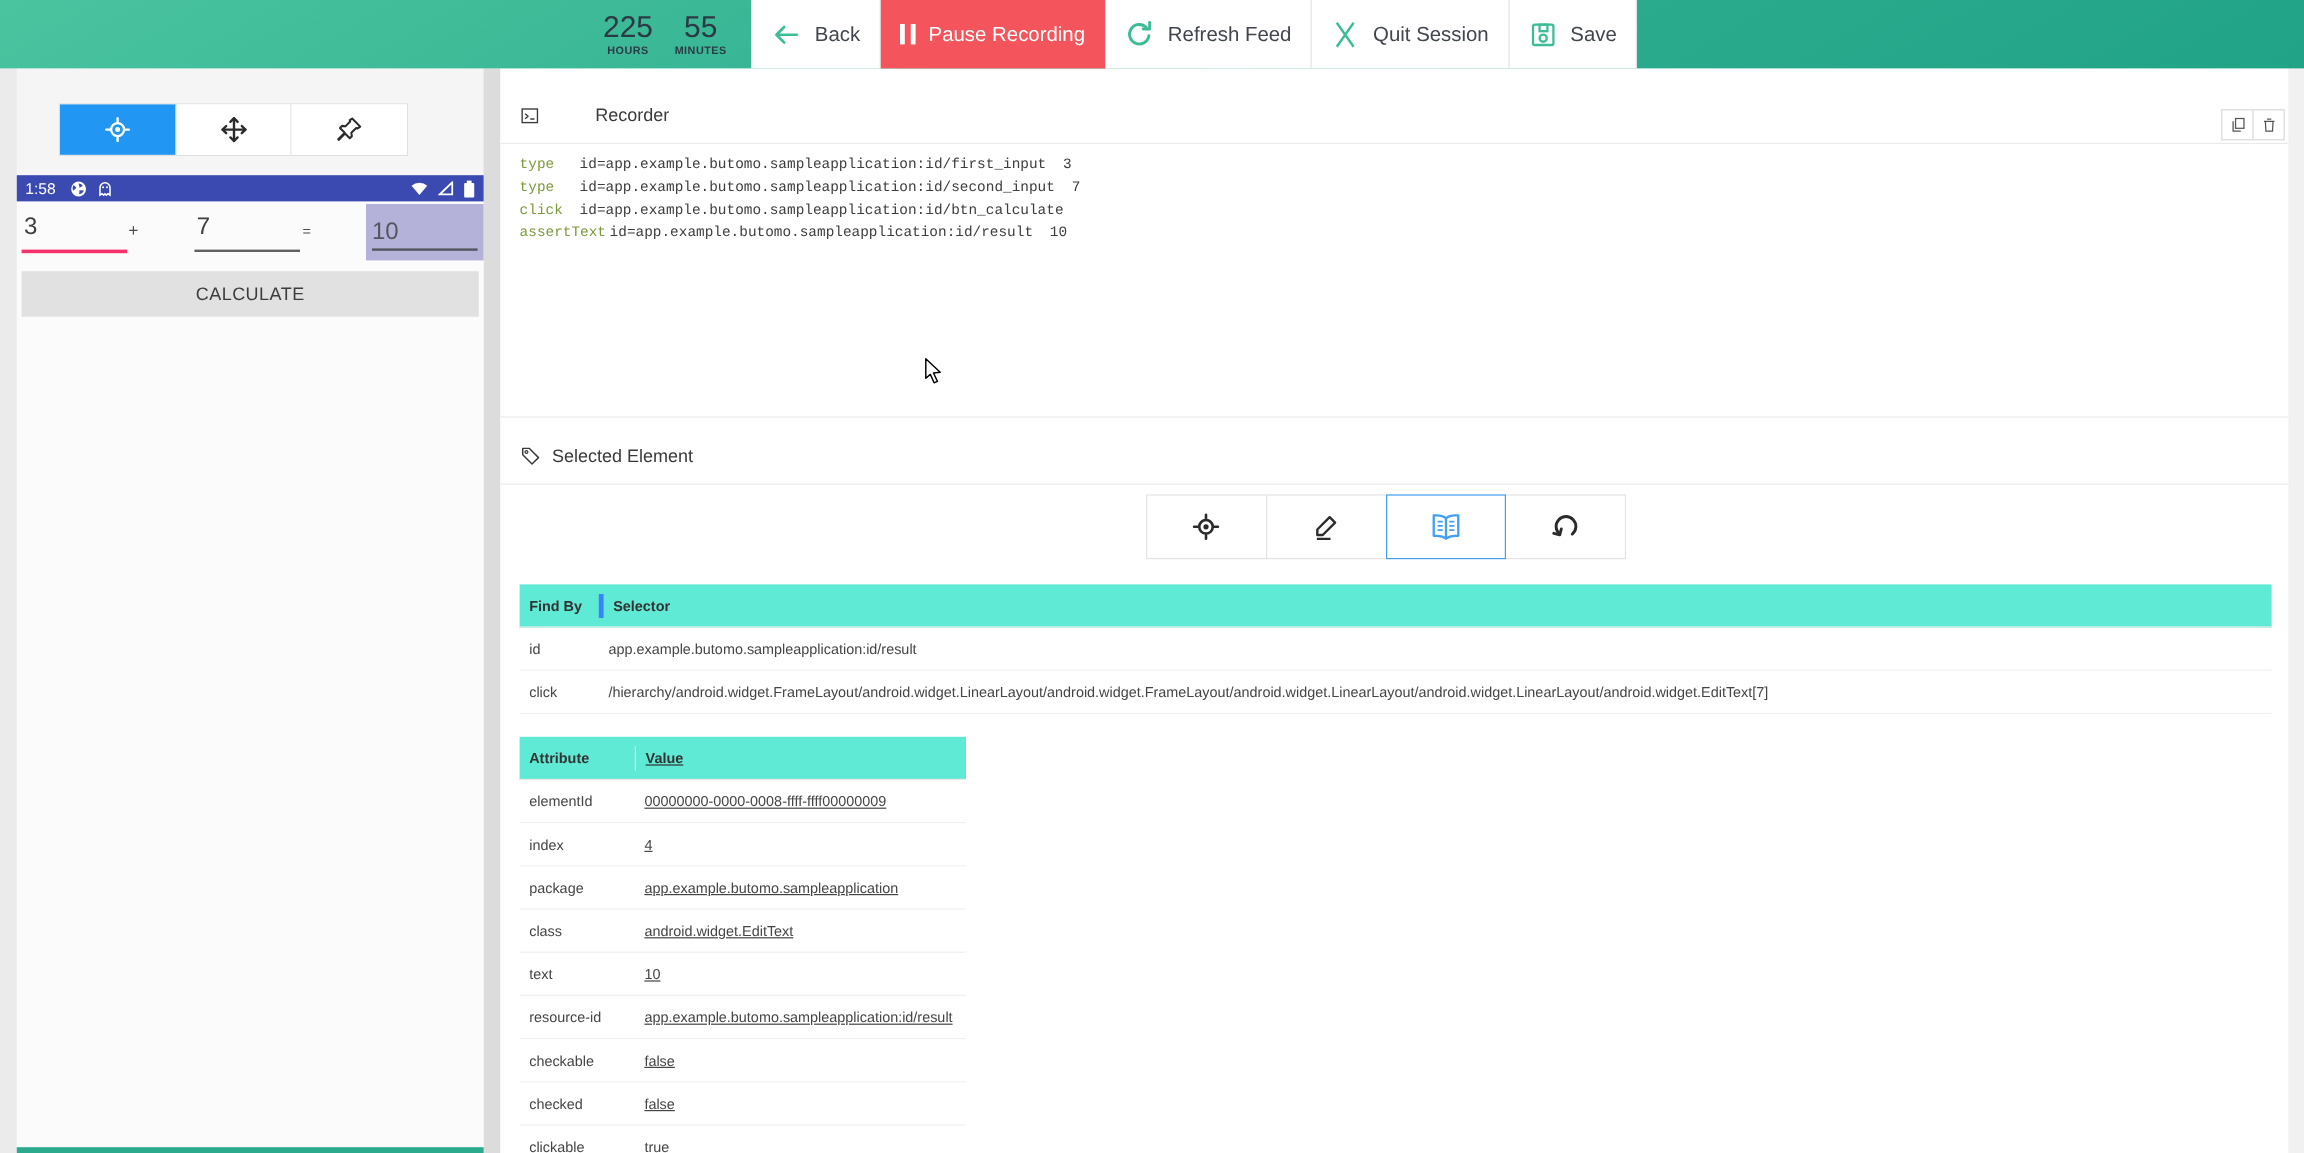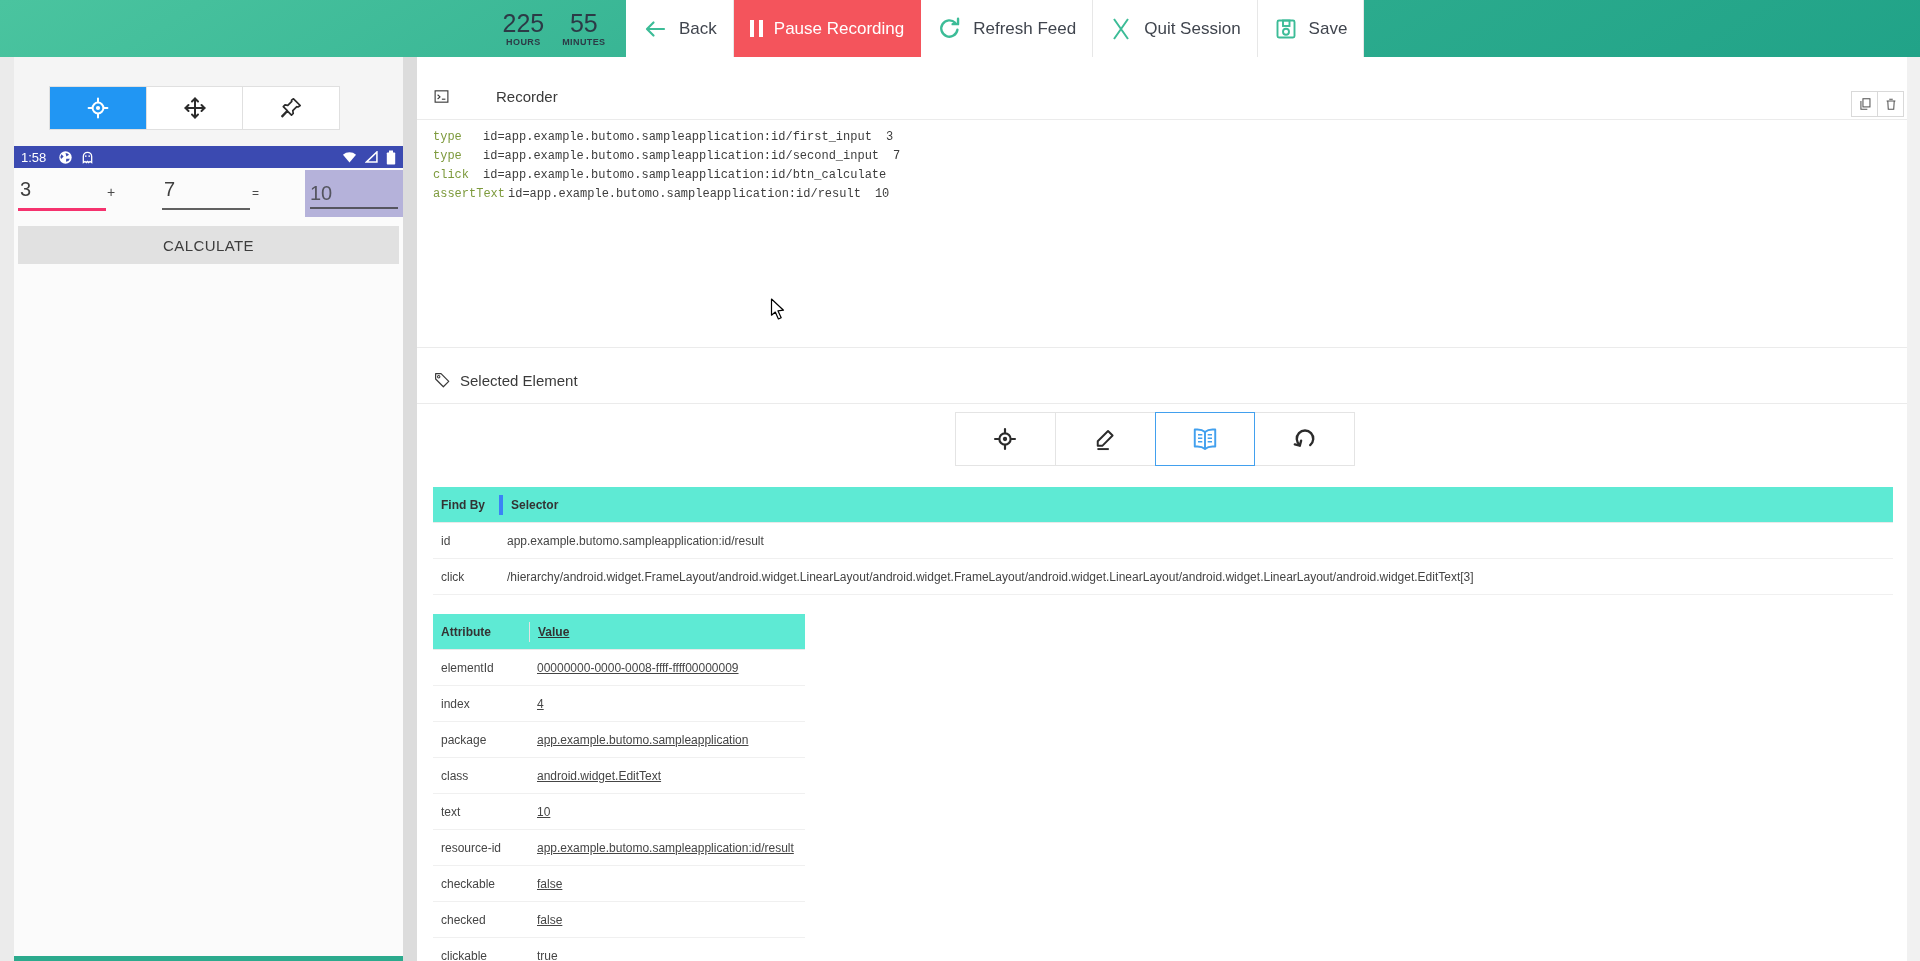--- a/index.html
+++ b/index.html
@@ -382,21 +382,21 @@
     <div class="tbl-row head">
       <div class="col-a">Find By</div>
       <div class="col-b">Selector</div>
     </div>
     <div class="tbl-row">
       <div class="col-a">id</div>
       <div class="col-b">app.example.butomo.sampleapplication:id/result</div>
     </div>
     <div class="tbl-row">
       <div class="col-a">click</div>
-      <div class="col-b">/hierarchy/android.widget.FrameLayout/android.widget.LinearLayout/android.widget.FrameLayout/android.widget.LinearLayout/android.widget.LinearLayout/android.widget.EditText[3]</div>
+      <div class="col-b">/hierarchy/android.widget.FrameLayout/android.widget.LinearLayout/android.widget.FrameLayout/android.widget.LinearLayout/android.widget.LinearLayout/android.widget.EditText[7]</div>
     </div>
   </div>
 
   <div class="tbl attr-tbl">
     <div class="tbl-row head">
       <div class="col-a">Attribute</div>
       <div class="col-b">Value</div>
     </div>
     <div class="tbl-row">
       <div class="col-a">elementId</div>

